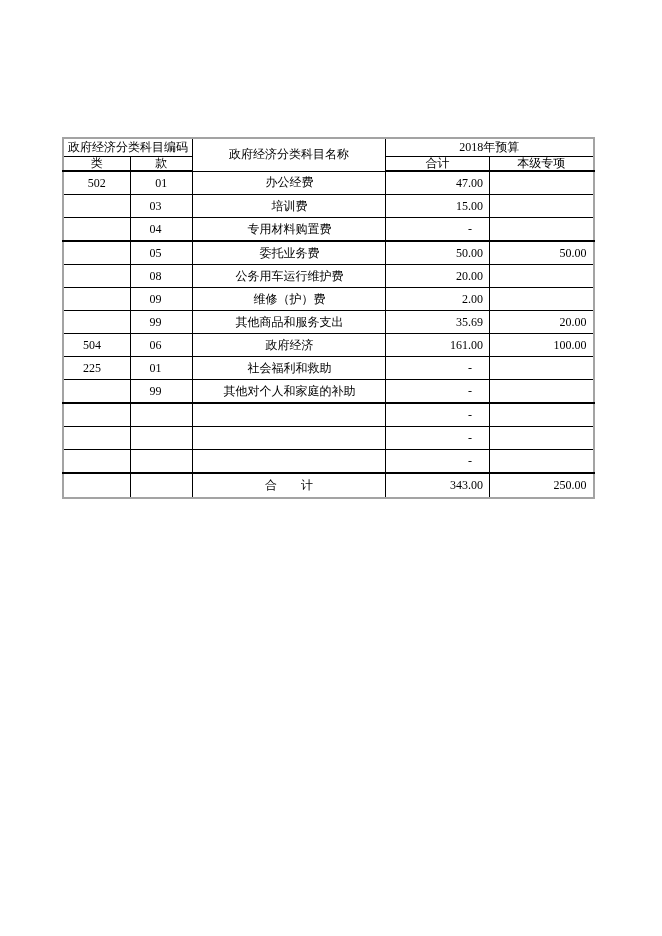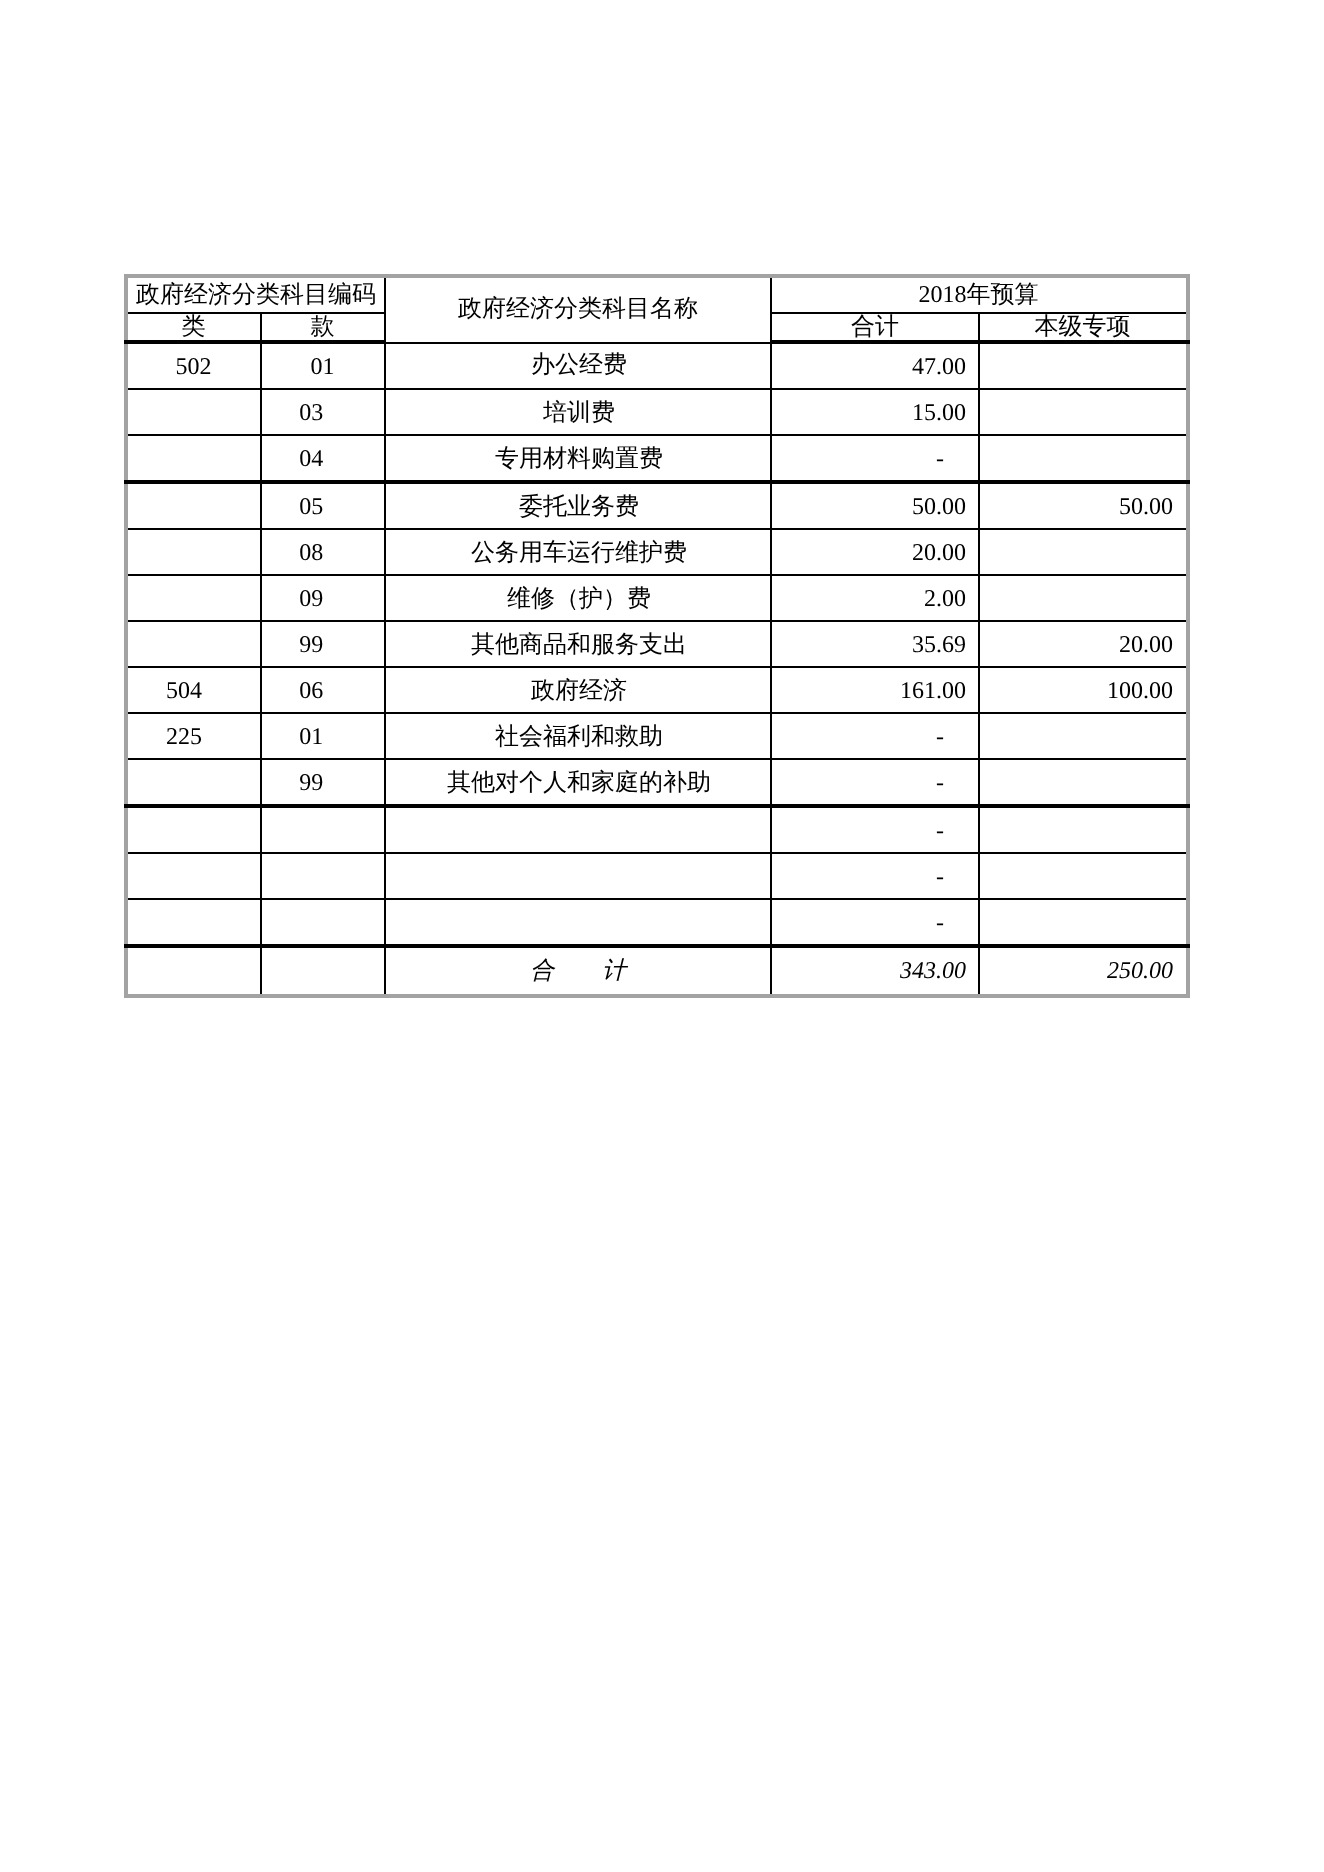--- a/index.html
+++ b/index.html
@@ -50,21 +50,21 @@
   }
   .col-cls  { width: 57px; }
   .col-sec  { width: 53px; }
   .col-name { width: 193px; }
   .col-tot  { width: 104px; }
   .col-spec { width: 104px; }
 
   tr.h1 th { height: 17px; }
   tr.h2 th { height: 12px; border-bottom: 2px solid #000000; }
   tbody td { height: 22px; }
-  tr.total-row td { height: 23px; font-style: italic; }
+  tr.total-row td { height: 23px; }
 
   .thick-r { border-right-width: 2px; }
   tr.thick-top td { border-top-width: 2px; }
 
   td.c-name { text-align: center; padding-left: 5px; }
   td.code-left { text-align: left; padding-left: 19px; }
   td.num { text-align: right; padding-right: 6px; }
   td.num.dash { padding-right: 17px; }
   td.total-label { text-align: center; }
 </style>

